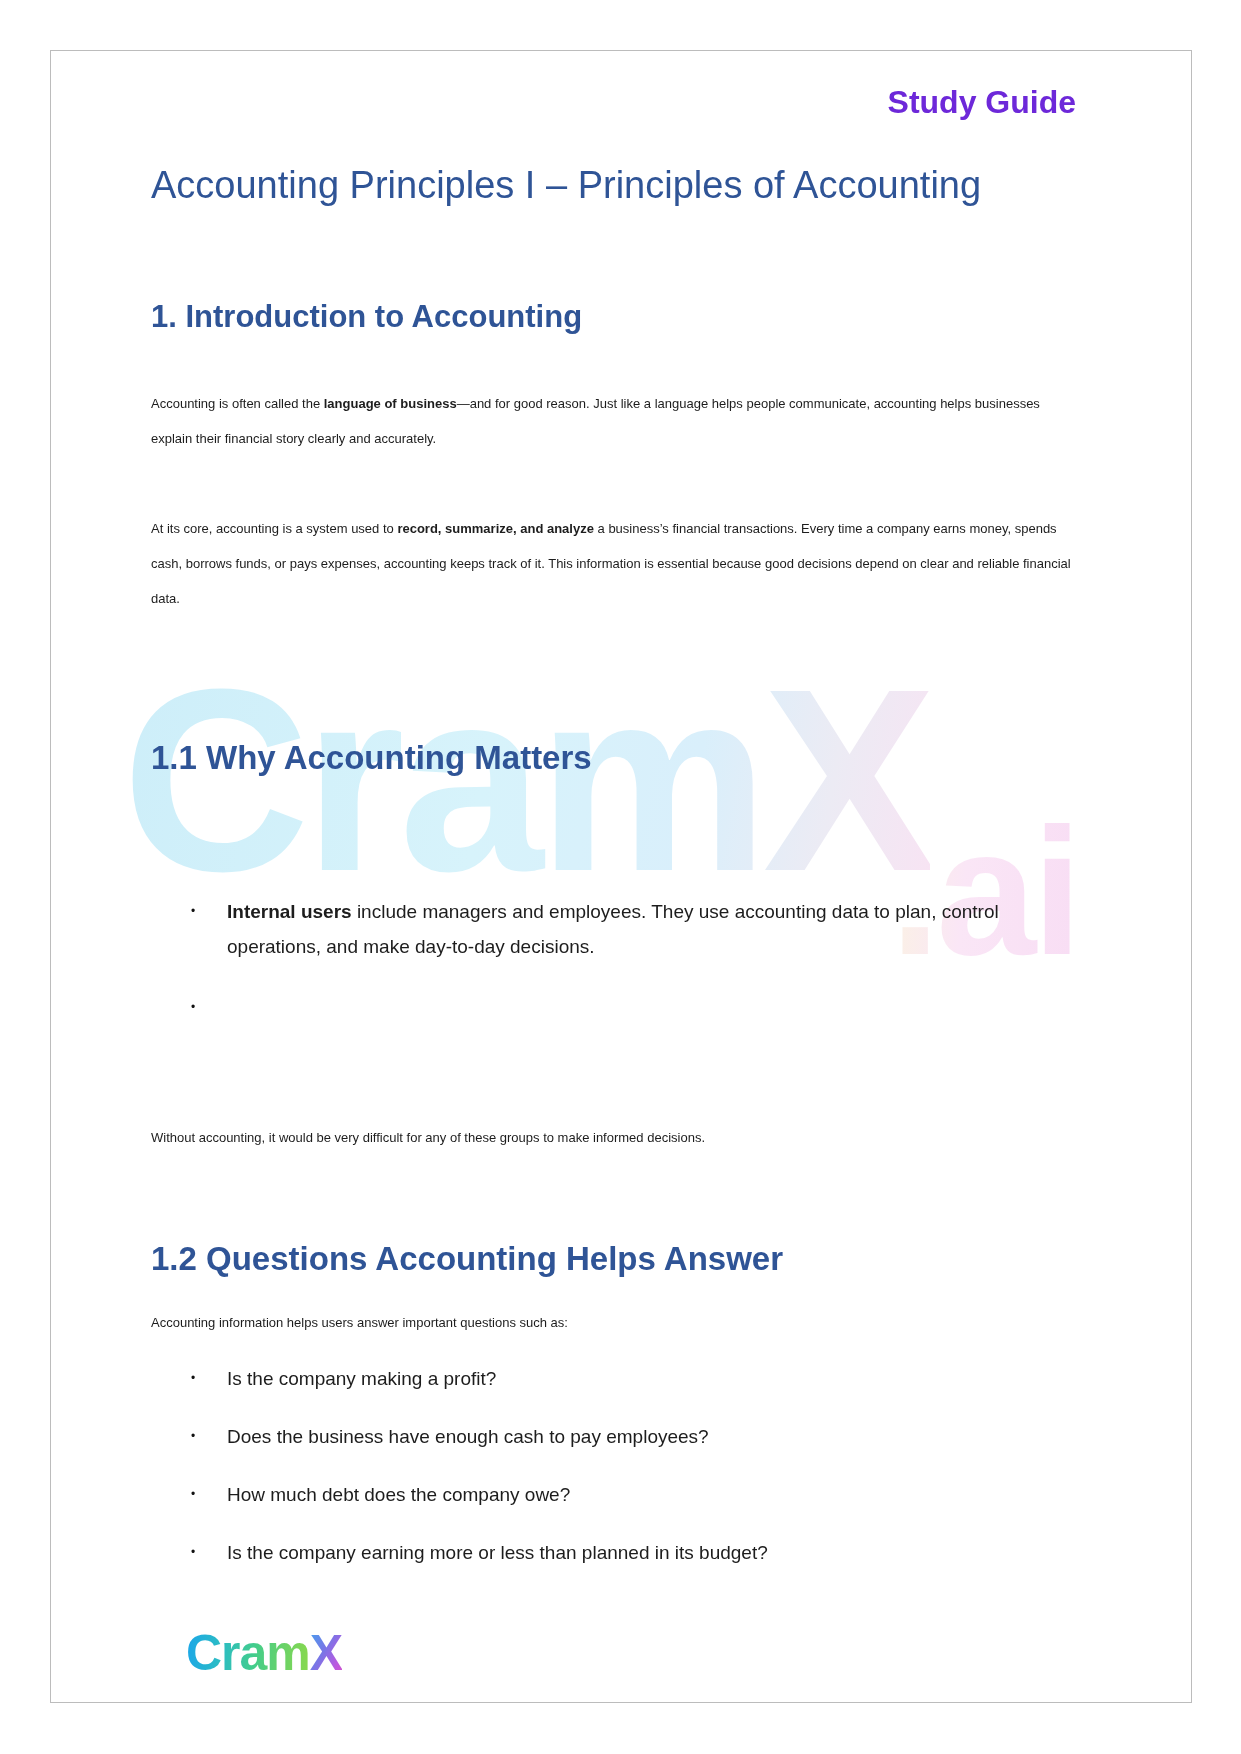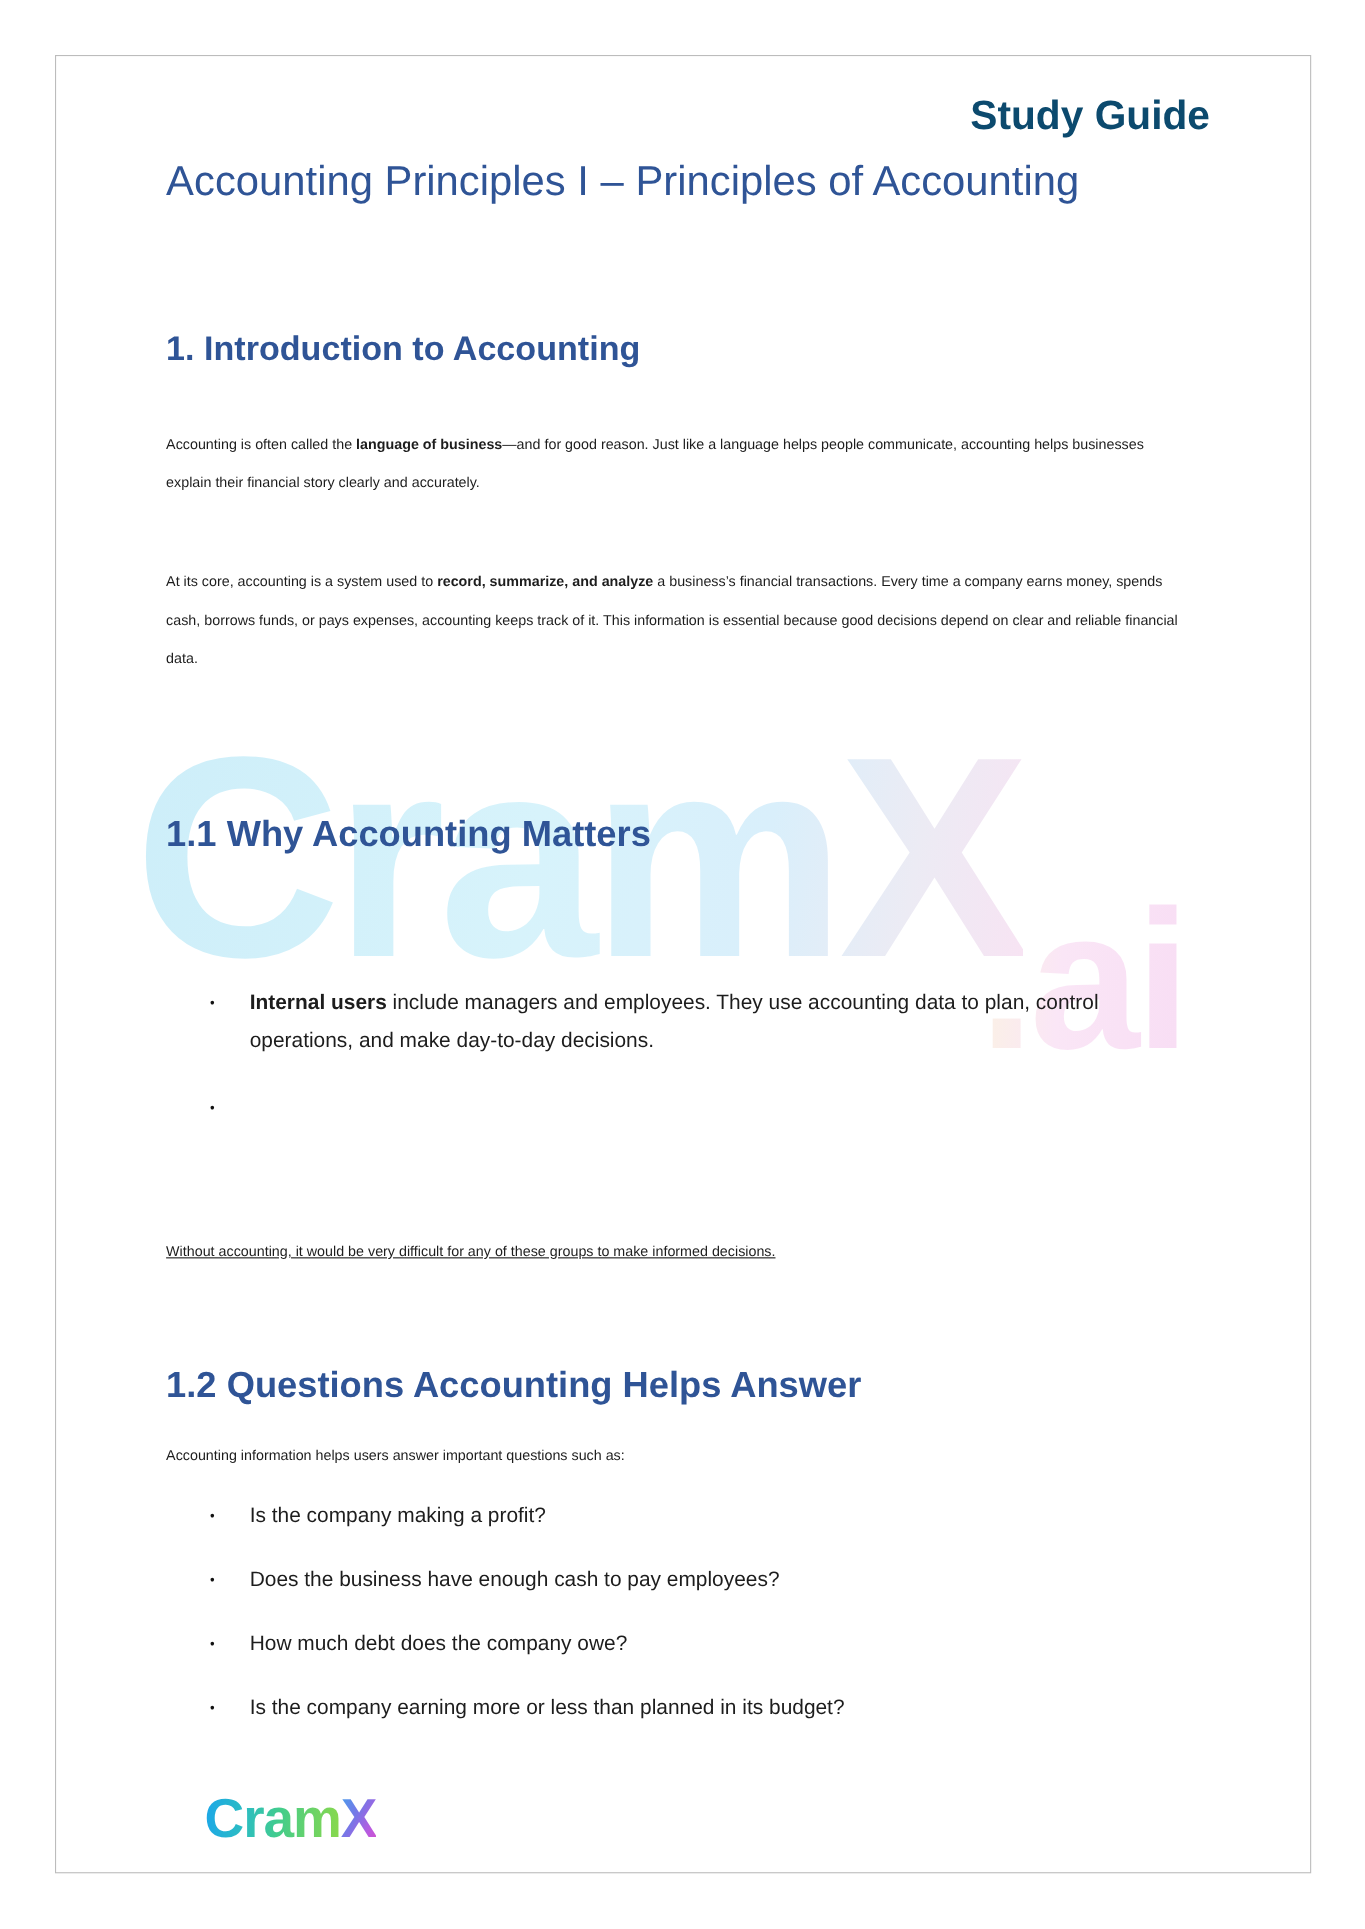--- a/index.html
+++ b/index.html
@@ -24,45 +24,45 @@
     -webkit-background-clip:text;background-clip:text;color:transparent;
   }
   .wm-ai{
     font-size:180px;line-height:1;letter-spacing:-4px;margin:152px 0 0 -40px;
     background:linear-gradient(95deg,#fbf3e2 0%,#fae6f6 40%,#f8ddf4 100%);
     -webkit-background-clip:text;background-clip:text;color:transparent;
   }
   
   .layer{position:absolute;left:0;top:0;width:100%;height:100%;z-index:2;}
   .header-label{
-    position:absolute;top:84px;right:141px;
-    font-size:37px;font-weight:bold;color:#0c4a6e;
+    position:absolute;top:84px;right:165px;
+    font-size:32px;font-weight:bold;color:#6d28d9;
   }
   .doc-title{
-    position:absolute;left:151px;top:141px;width:960px;
+    position:absolute;left:151px;top:161px;width:960px;
     font-size:38px;line-height:48px;color:#2F5496;
   }
   .h1{
     position:absolute;left:151px;top:297px;width:930px;
     font-size:31px;line-height:40px;color:#2F5496;font-weight:700;
   }
   .h2{
     position:absolute;left:151px;width:930px;
     font-size:33px;line-height:36px;color:#2F5496;font-weight:bold;
   }
   .h2.why{top:740px;}
   .h2.questions{top:1241px;}
   .para{
     position:absolute;left:151px;width:930px;
     font-size:13px;line-height:35px;color:#1d1d1d;
   }
   .para.p1{top:386px;}
   .para.p2{top:511px;}
   .para.p3{top:806px;}
-  .para.p4{top:1120px;text-decoration:underline;}
+  .para.p4{top:1120px;}
   .para.p5{top:1305px;}
   .blist{
     position:absolute;left:151px;width:930px;margin:0;padding:0;list-style:none;
     font-size:19px;line-height:35px;color:#1d1d1d;
   }
   .blist.l1{top:894px;}
   .blist.l2{top:1361px;}
   .blist li{position:relative;padding-left:76px;}
   .blist.l1 li + li{margin-top:26px;}
   .blist.l2 li + li{margin-top:23px;}

